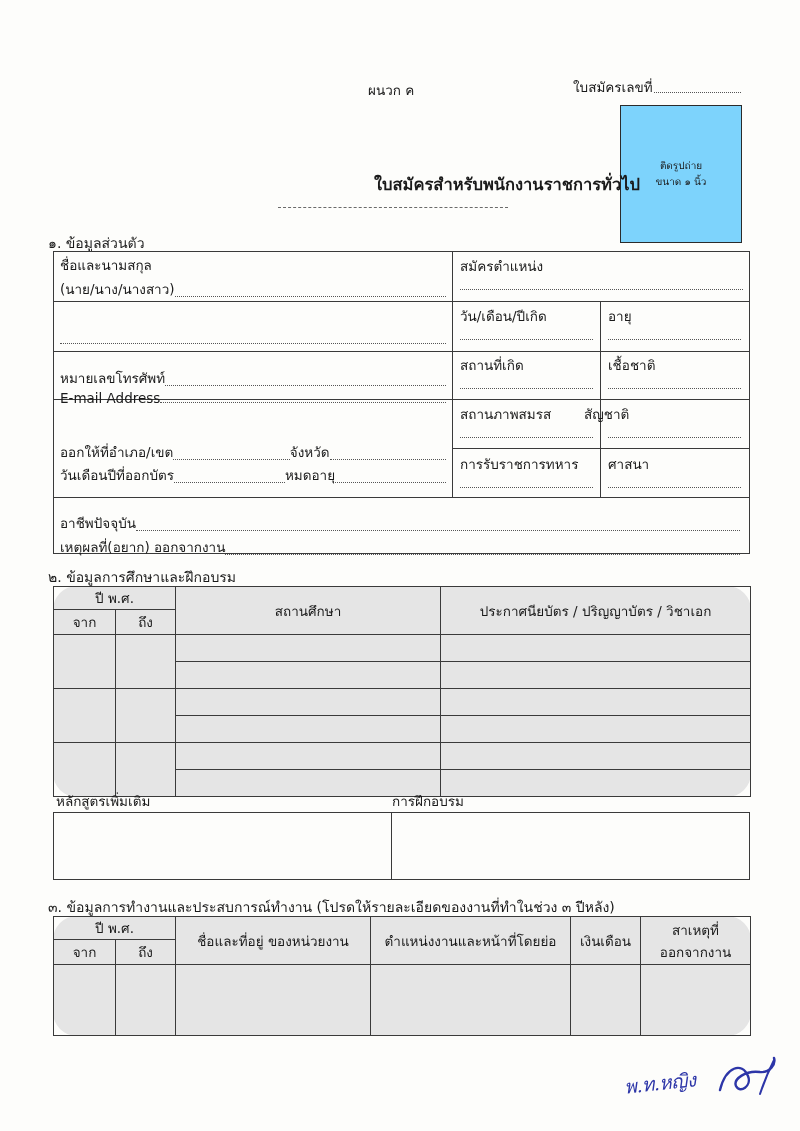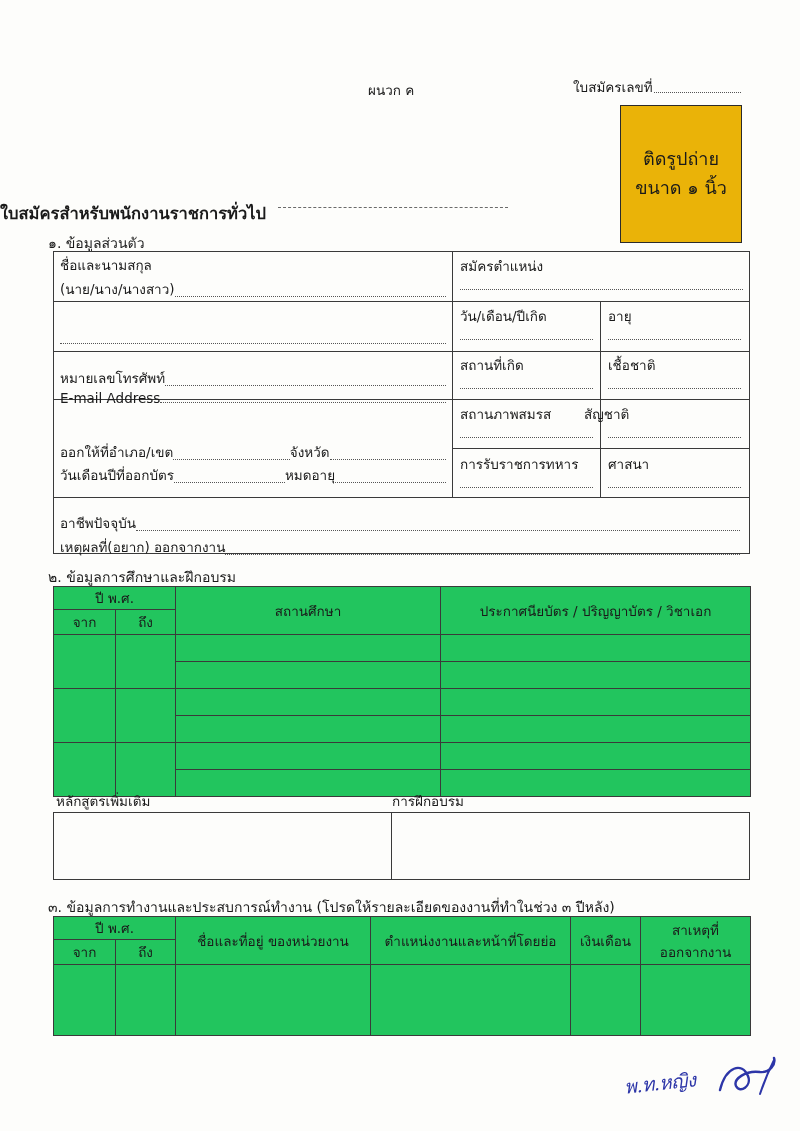--- a/index.html
+++ b/index.html
@@ -47,37 +47,36 @@
     border-bottom: 1.5px dotted #555;
     flex: 1 1 auto;
     margin-bottom: 3px;
     margin-left: 1px;
   }
 
   #photo-box {
     left: 620px; top: 105px;
     width: 120px; height: 136px;
     border: 1.3px solid #2b2b2b;
-    background: #eab308;
+    background: #7dd3fc;
     display: flex;
     flex-direction: column;
     align-items: center;
     justify-content: center;
     text-align: center;
     line-height: 1.6;
-    font-size: 18px;
+    font-size: 10px;
   }
 
   #form-title {
     left: 0; top: 175px;
     width: 640px;
-    text-align: left;
+    text-align: right;
     font-size: 16.5px;
     font-weight: bold;
-    margin-top: 29px;
   }
   #title-rule {
     left: 278px; top: 207px;
     width: 230px;
     border-bottom: 1.4px dashed #6a6a6a;
   }
 
   
   .section-head {
     font-size: 14px;
@@ -139,21 +138,22 @@
   }
   .cell-dots {
     border-bottom: 1.5px dotted #555;
     height: 0;
   }
 
   
   table.grid {
     border-collapse: collapse;
     table-layout: fixed;
-    background: #22c55e;
+    background: #e5e5e5;
+    border-radius: 24px;
   }
   table.grid th, table.grid td {
     border: 1.1px solid #3a3a3a;
     font-weight: normal;
     font-size: 13.5px;
     text-align: center;
     padding: 0;
     vertical-align: middle;
   }
   table.grid td.blank { height: 26px; }

